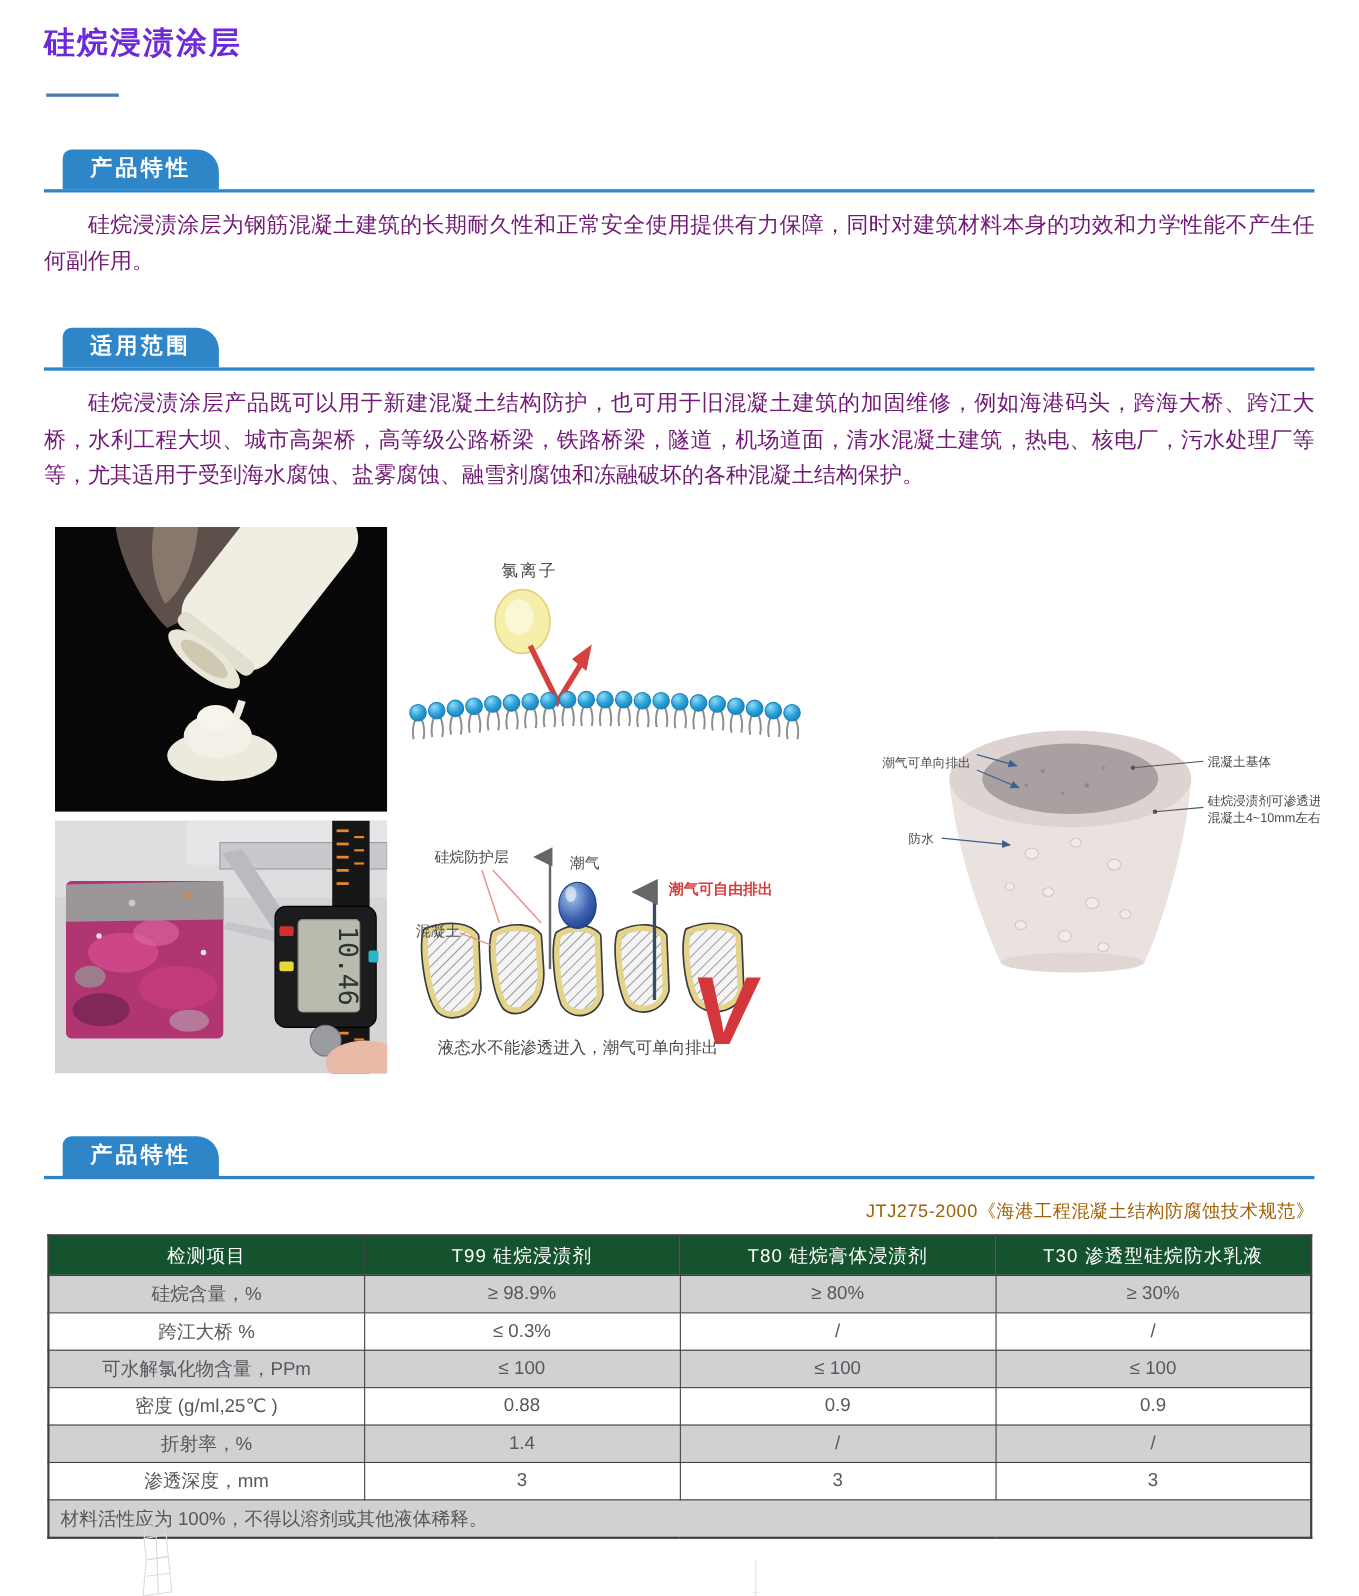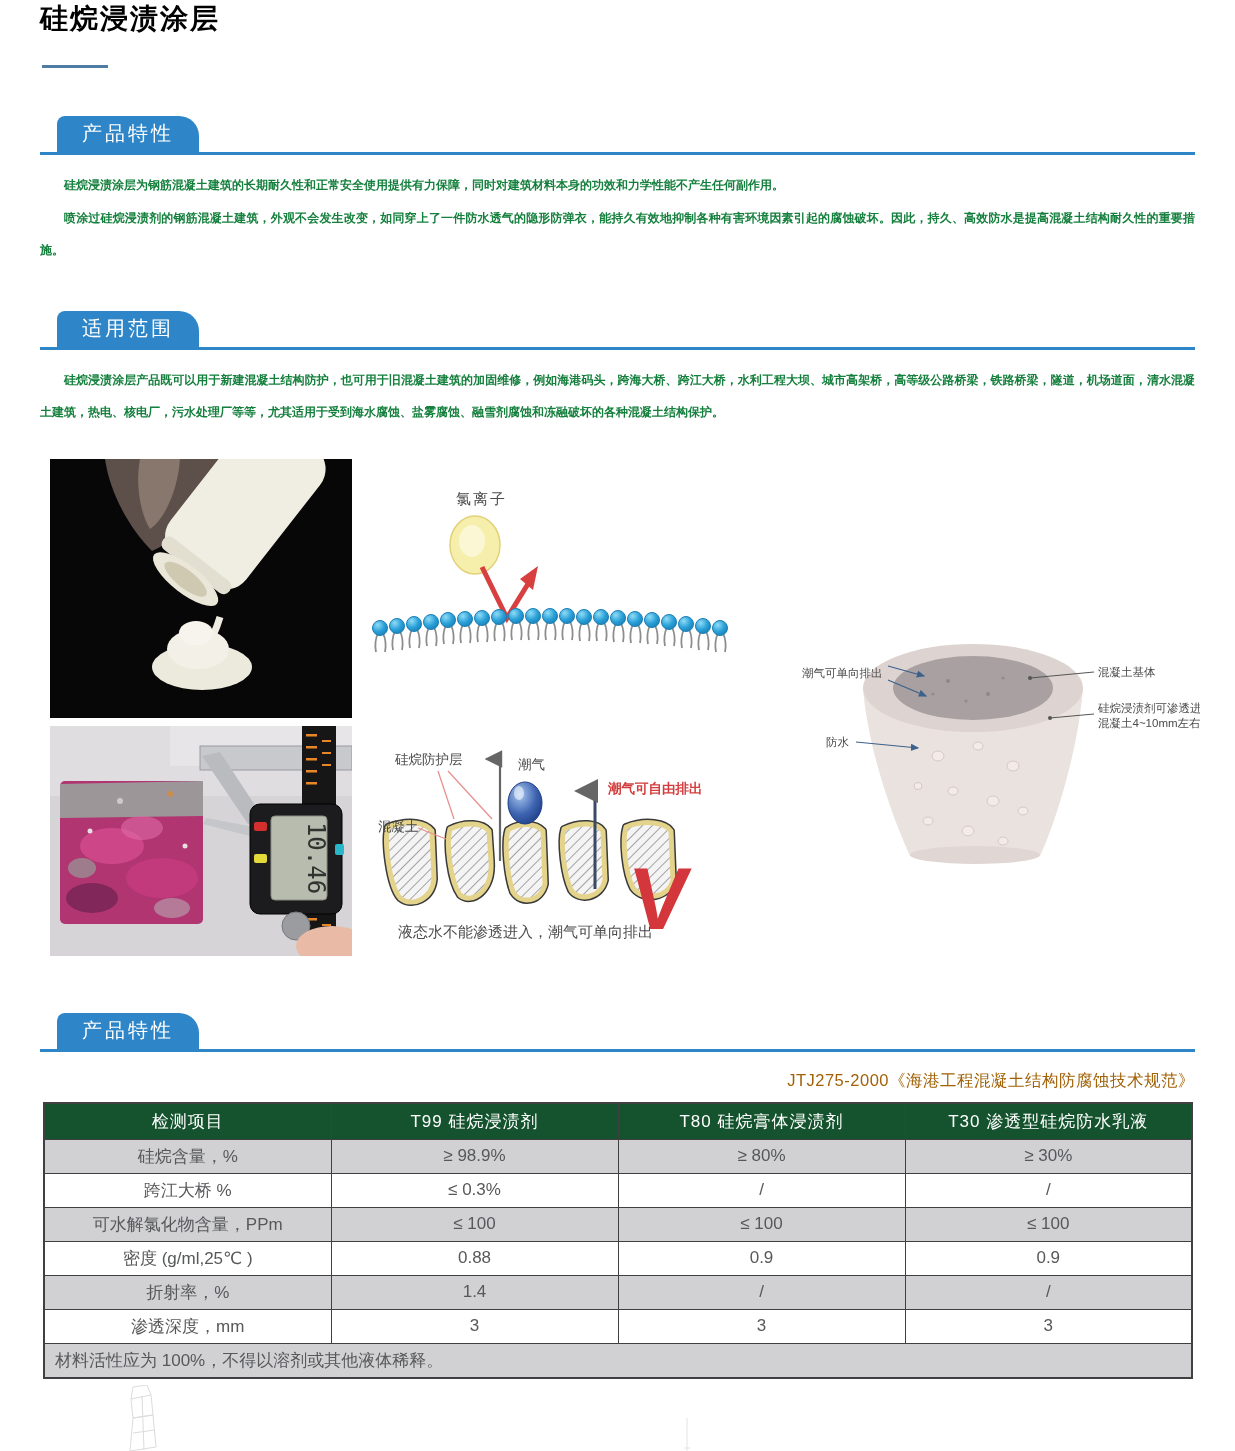--- a/index.html
+++ b/index.html
@@ -2,33 +2,33 @@
 <html><head>
 <meta charset="utf-8">
 <style>
   html,body{margin:0;padding:0;}
   body{
     width:1235px;height:1451px;background:#ffffff;position:relative;overflow:hidden;
     font-family:"Liberation Sans","DejaVu Sans",sans-serif;
   }
   .content{padding:0 40px;position:relative;}
   .page-title{
-    margin:0;padding-top:0;font-size:28px;font-weight:bold;color:#000000;letter-spacing:2px;
+    margin:0;padding-top:20px;font-size:28px;font-weight:bold;color:#6d28d9;letter-spacing:2px;
   }
   .title-underline{width:66px;height:3px;background:#4f7ca3;margin:27px 0 0 2px;}
   .section-bar{position:relative;border-bottom:3px solid #2e86c8;padding-left:17px;line-height:0;}
   .section-tab{
-    display:inline-block;background:#2e86c8;color:#ffffff;font-weight:normal;font-size:20px;
+    display:inline-block;background:#2e86c8;color:#ffffff;font-weight:bold;font-size:20px;
     line-height:25px;padding:5px 25px 6px 25px;border-radius:8px 20px 0 0;letter-spacing:3px;
   }
   .bar-features{margin-top:48px;}
   .bar-scope{margin-top:44px;}
   .bar-performance{margin-top:52px;}
   .para{
-    margin:0;font-size:12px;line-height:32.5px;color:#15803d;text-align:justify;text-indent:2em;font-weight:bold;
+    margin:0;font-size:20px;line-height:32.5px;color:#701a75;text-align:justify;text-indent:2em;
   }
   .para-block{margin-top:14px;}
   .figures{position:relative;height:502px;margin-top:30px;width:1155px;}
   .fig{position:absolute;}
   .fig svg{display:block;}
   .table-caption{
     text-align:right;font-size:16.5px;color:#a16207;margin:18px 0 10px 0;letter-spacing:0.5px;
   }
   table.perf{
     width:1150px;margin-left:3px;border-collapse:collapse;font-size:17px;color:#57585a;
@@ -50,21 +50,20 @@
 
 <div class="content">
 
   <h1 class="page-title">硅烷浸渍涂层</h1>
   <div class="title-underline"></div>
 
   <div class="section-bar bar-features">
     <span class="section-tab">产品特性</span>
   </div>
   <p class="para para-block">硅烷浸渍涂层为钢筋混凝土建筑的长期耐久性和正常安全使用提供有力保障，同时对建筑材料本身的功效和力学性能不产生任何副作用。</p>
-  <p class="para">喷涂过硅烷浸渍剂的钢筋混凝土建筑，外观不会发生改变，如同穿上了一件防水透气的隐形防弹衣，能持久有效地抑制各种有害环境因素引起的腐蚀破坏。因此，持久、高效防水是提高混凝土结构耐久性的重要措施。</p>
 
   <div class="section-bar bar-scope">
     <span class="section-tab">适用范围</span>
   </div>
   <p class="para para-block">硅烷浸渍涂层产品既可以用于新建混凝土结构防护，也可用于旧混凝土建筑的加固维修，例如海港码头，跨海大桥、跨江大桥，水利工程大坝、城市高架桥，高等级公路桥梁，铁路桥梁，隧道，机场道面，清水混凝土建筑，热电、核电厂，污水处理厂等等，尤其适用于受到海水腐蚀、盐雾腐蚀、融雪剂腐蚀和冻融破坏的各种混凝土结构保护。</p>
 
   <div class="figures">
 
     <div class="fig" style="left:10px;top:0;">
       <svg width="302" height="259" viewBox="0 0 302 259">

